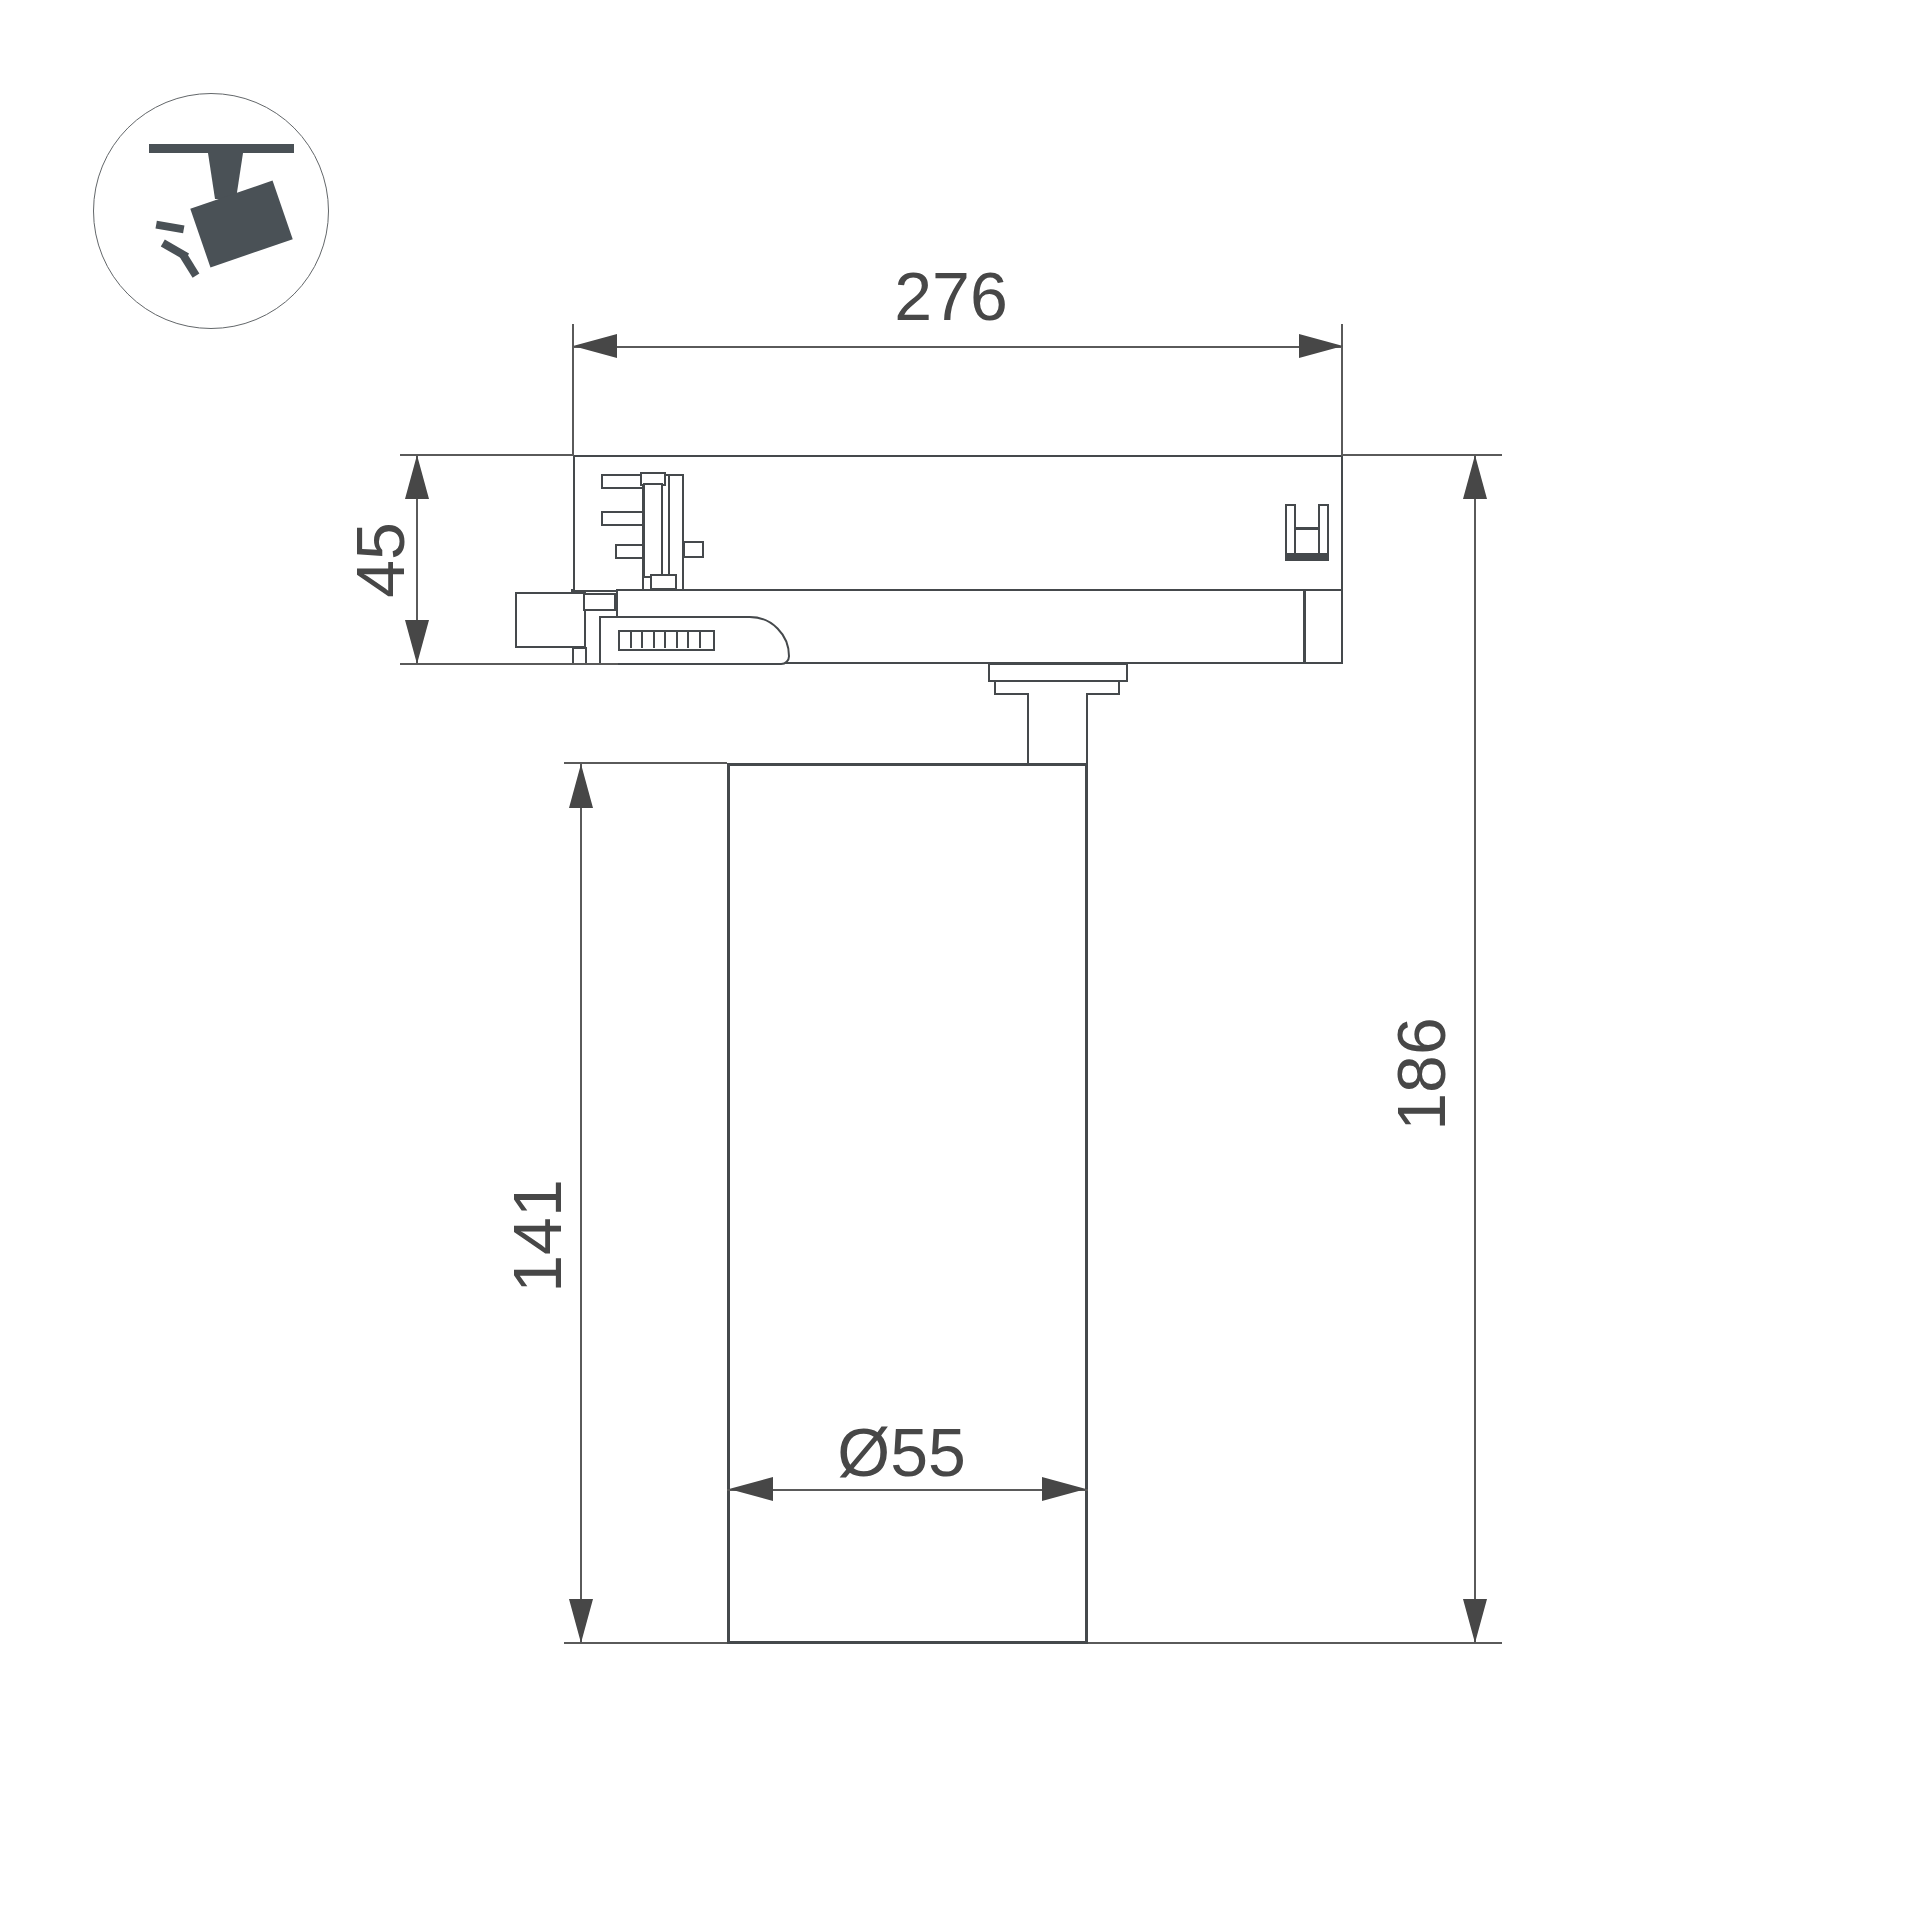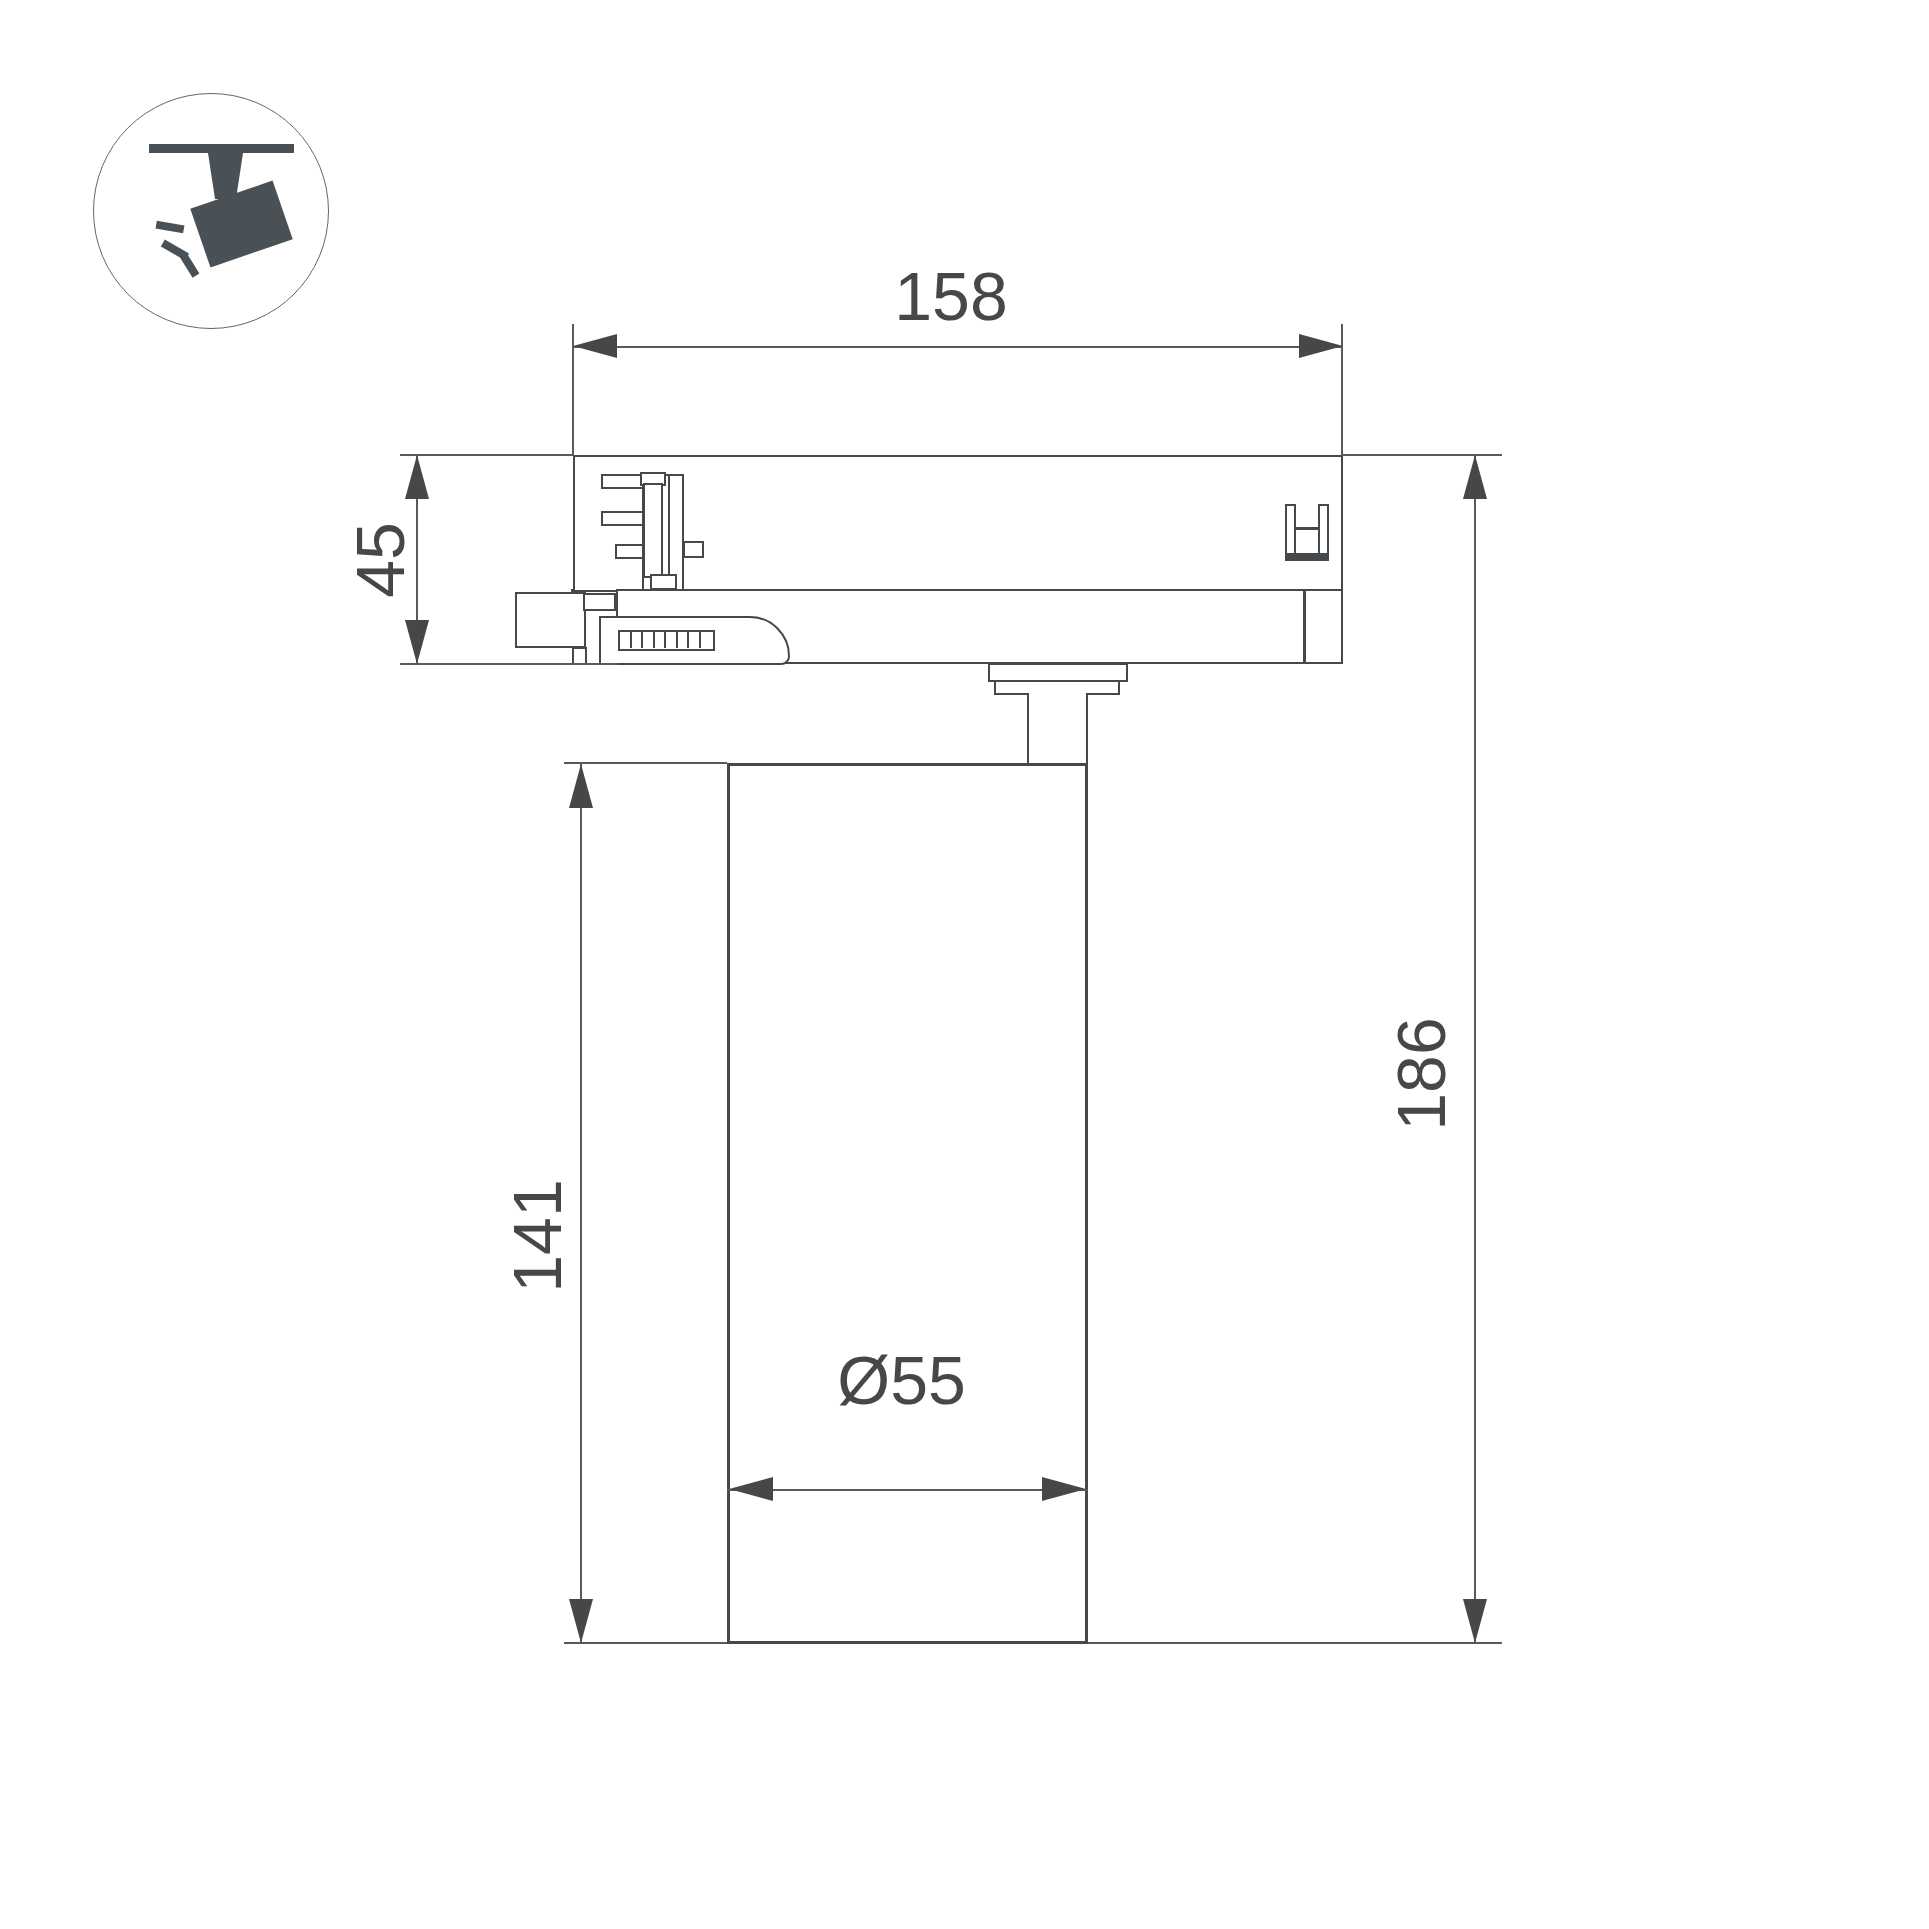--- a/index.html
+++ b/index.html
@@ -89,21 +89,21 @@
   <div class="geo" style="left:994px;top:680px;width:126px;height:15.4px;"></div>
   <div class="abs" style="left:1027px;top:693px;width:61px;height:73px;background:#fff;border-left:2.9px solid var(--ink);border-right:2.9px solid var(--ink);"></div>
 
   <div class="abs" style="left:727px;top:763px;width:361px;height:881px;background:#fff;border:3.9px solid var(--ink);"></div>
 
   <div class="lv" style="left:572px;top:324px;height:132px;"></div>
   <div class="lv" style="left:1341px;top:324px;height:132px;"></div>
   <div class="lh" style="left:573px;top:346px;width:770px;"></div>
   <div class="arr arr-l" style="left:573px;top:334px;"></div>
   <div class="arr arr-r" style="left:1299px;top:334px;"></div>
-  <div class="dimtxt" style="left:845px;top:262px;width:212px;">158</div>
+  <div class="dimtxt" style="left:845px;top:262px;width:212px;">276</div>
 
   <div class="lh" style="left:400px;top:454px;width:174px;"></div>
   <div class="lh" style="left:400px;top:663px;width:218px;"></div>
   <div class="lv" style="left:416px;top:455px;height:210px;"></div>
   <div class="arr arr-u" style="left:405px;top:455px;"></div>
   <div class="arr arr-d" style="left:405px;top:620px;"></div>
   <div class="dimtxt rot" style="left:303px;top:526px;width:154px;">45</div>
 
   <div class="lh" style="left:564px;top:762px;width:163px;"></div>
   <div class="lh" style="left:564px;top:1642px;width:163px;"></div>
@@ -115,16 +115,16 @@
   <div class="lh" style="left:1343px;top:454px;width:159px;"></div>
   <div class="lh" style="left:1088px;top:1642px;width:414px;"></div>
   <div class="lv" style="left:1474px;top:455px;height:1189px;"></div>
   <div class="arr arr-u" style="left:1463px;top:455px;"></div>
   <div class="arr arr-d" style="left:1463px;top:1599px;"></div>
   <div class="dimtxt rot" style="left:1315px;top:1040px;width:212px;">186</div>
 
   <div class="lh" style="left:727px;top:1489px;width:361px;"></div>
   <div class="arr arr-l" style="left:729px;top:1477px;"></div>
   <div class="arr arr-r" style="left:1042px;top:1477px;"></div>
-  <div class="dimtxt" style="left:776px;top:1346px;width:251px;">Ø55</div>
+  <div class="dimtxt" style="left:776px;top:1418px;width:251px;">Ø55</div>
 
 </div>
 
 
 </body></html>

